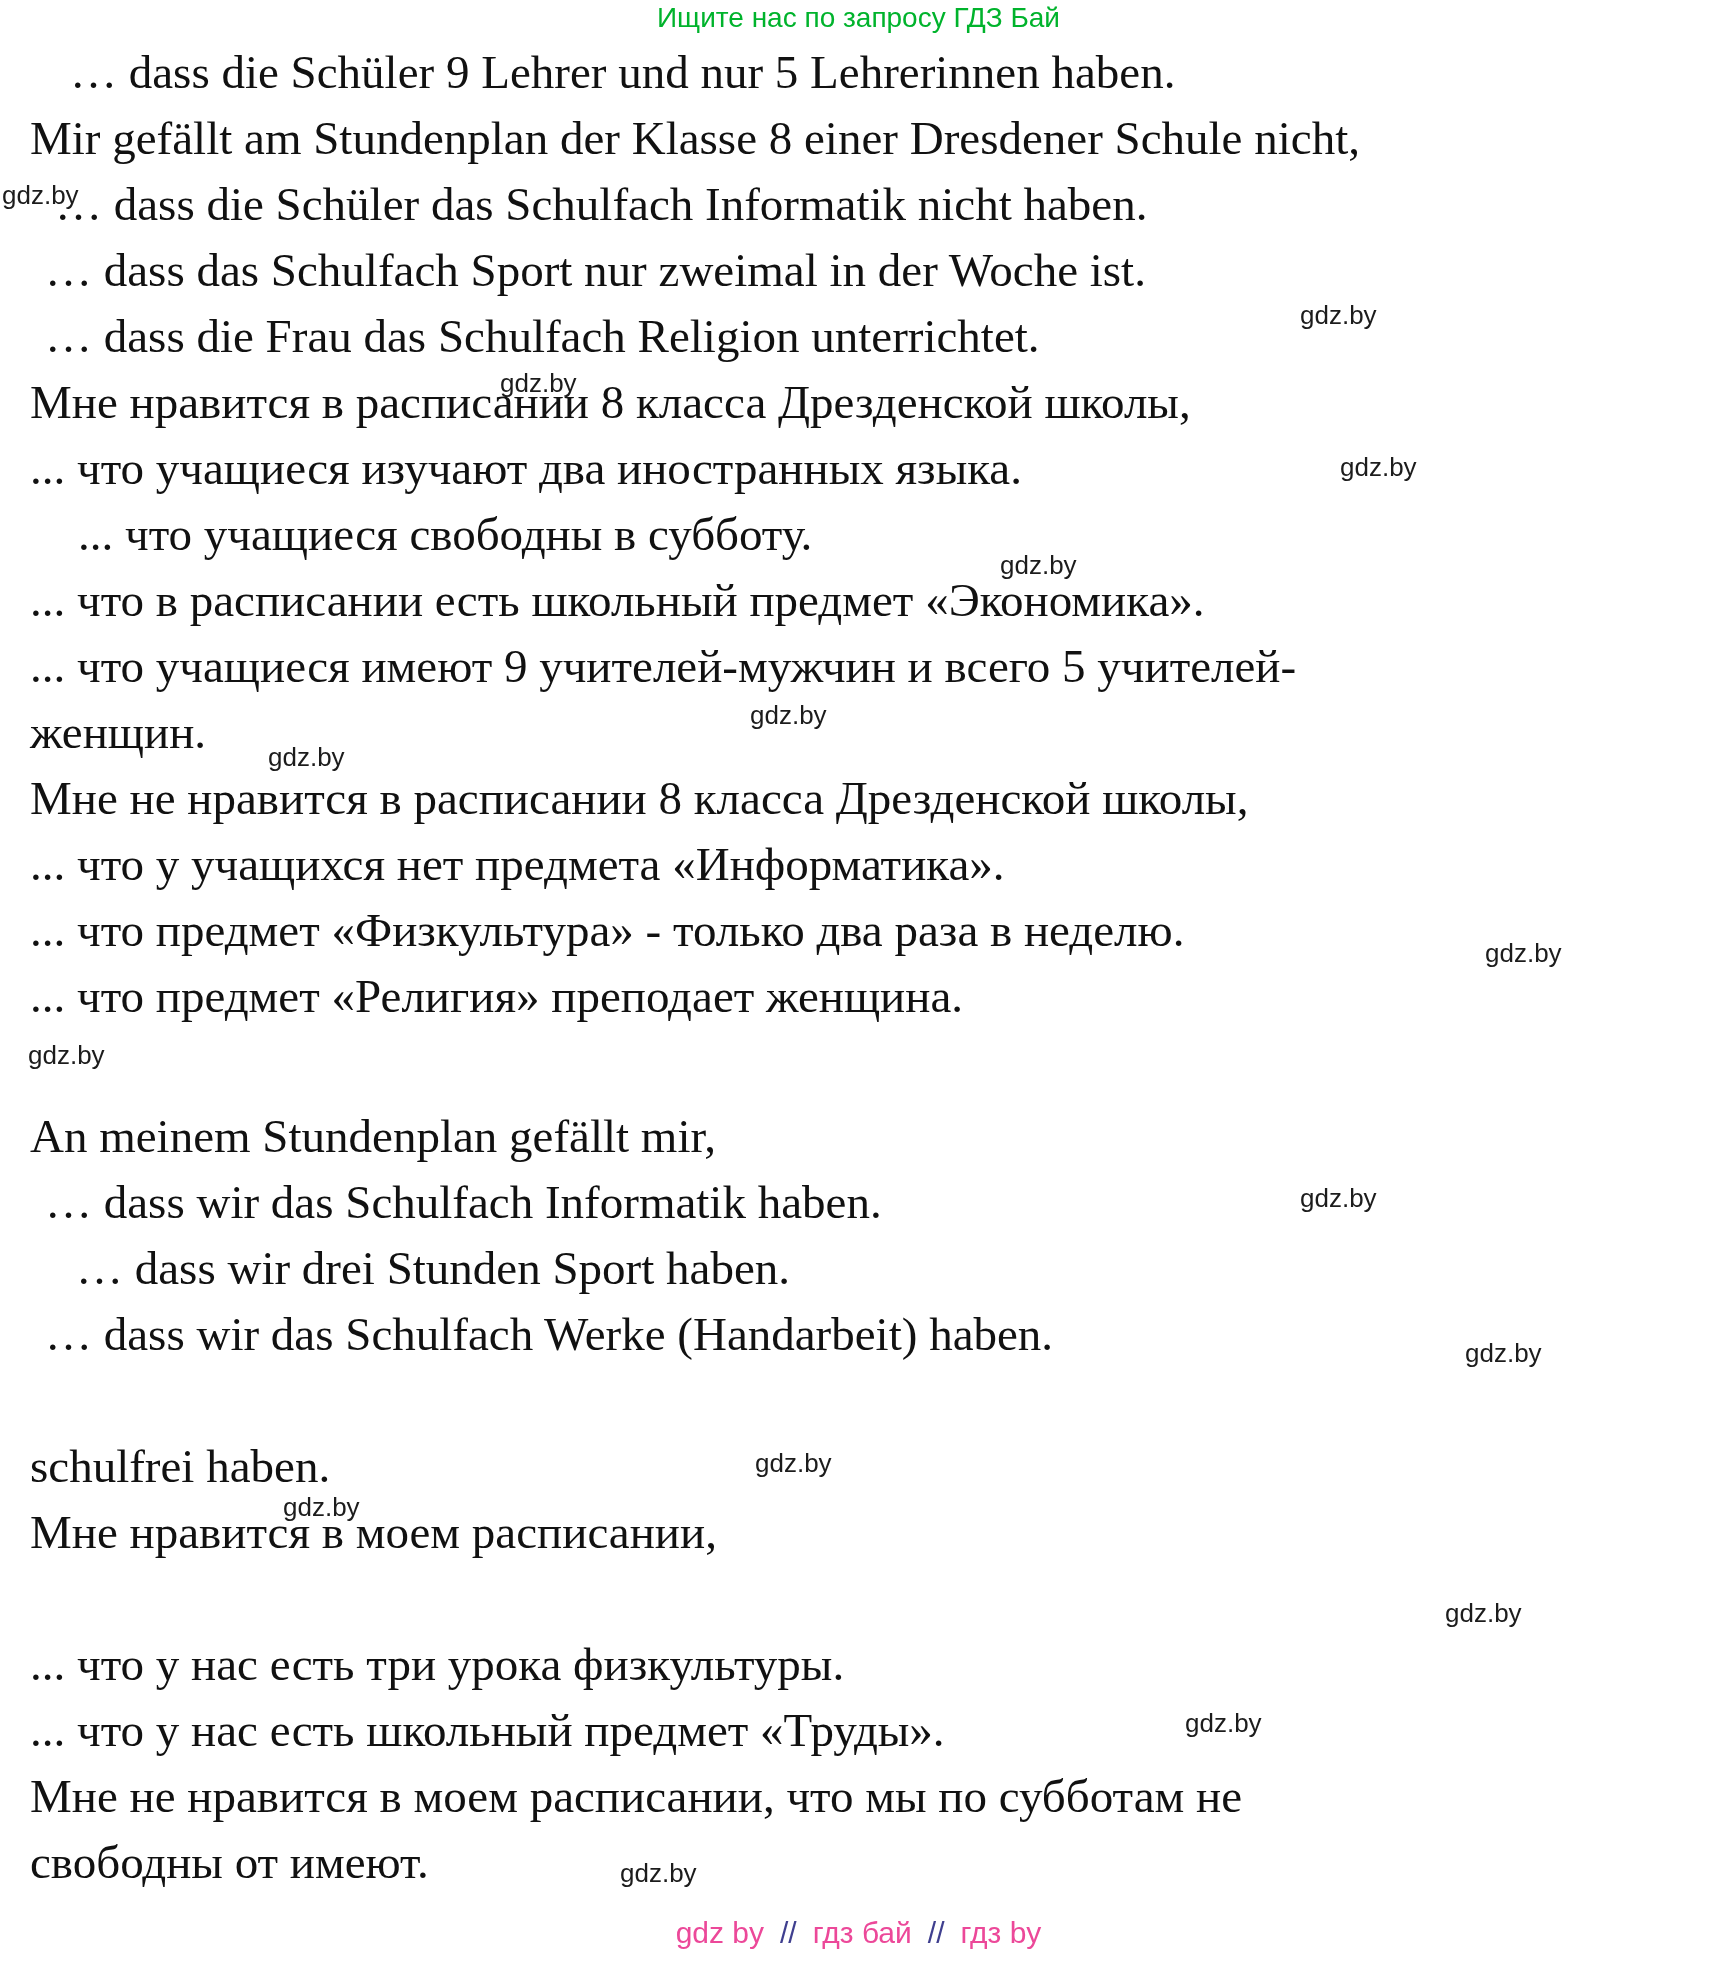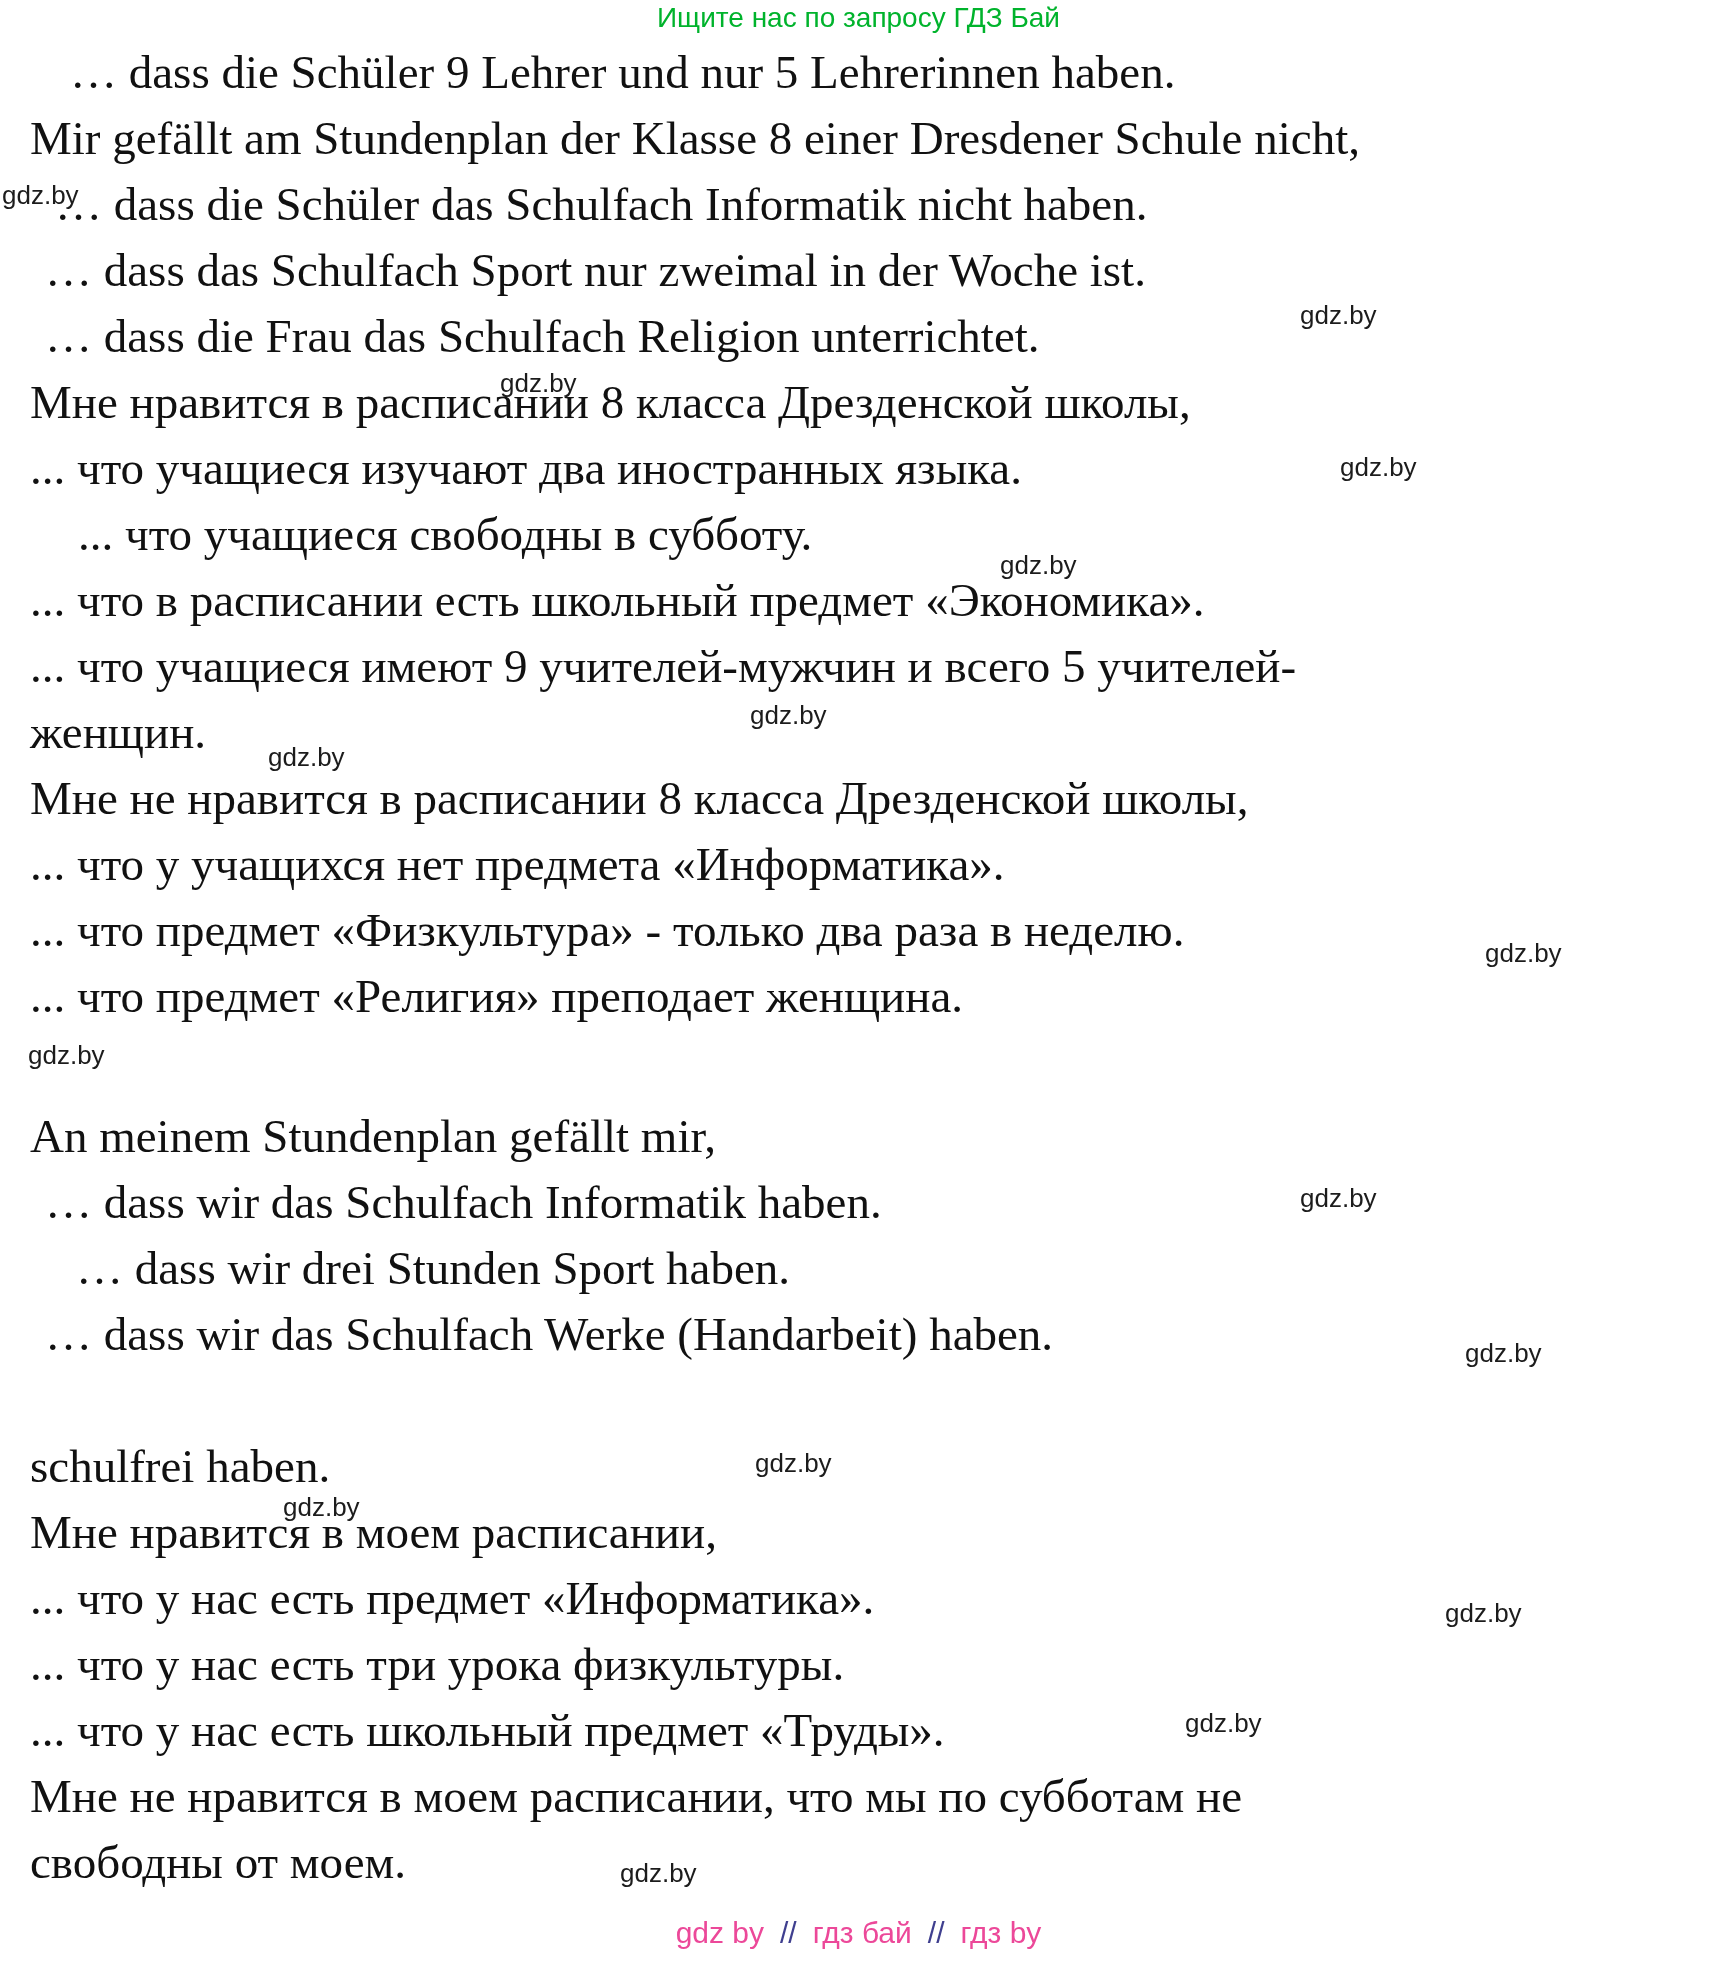--- a/index.html
+++ b/index.html
@@ -73,25 +73,24 @@
   <div class="line" style="left:30px;  top:834px;">... что у учащихся нет предмета «Информатика».</div>
   <div class="line" style="left:30px;  top:900px;">... что предмет «Физкультура» - только два раза в неделю.</div>
   <div class="line" style="left:30px;  top:966px;">... что предмет «Религия» преподает женщина.</div>
 
   <div class="line" style="left:30px;  top:1106px;">An meinem Stundenplan gefällt mir,</div>
   <div class="line" style="left:45px;  top:1172px;">… dass wir das Schulfach Informatik haben.</div>
   <div class="line" style="left:45px;  top:1238px;margin-left:31px;">… dass wir drei Stunden Sport haben.</div>
   <div class="line" style="left:45px;  top:1304px;">… dass wir das Schulfach Werke (Handarbeit) haben.</div>
   <div class="line" style="left:30px;  top:1436px;">schulfrei haben.</div>
   <div class="line" style="left:30px;  top:1502px;">Мне нравится в моем расписании,</div>
-  <div class="line" style="left:30px;  top:1568px;">... что у нас есть предмет «Информатика».</div>
   <div class="line" style="left:30px;  top:1634px;">... что у нас есть три урока физкультуры.</div>
   <div class="line" style="left:30px;  top:1700px;">... что у нас есть школьный предмет «Труды».</div>
   <div class="line" style="left:30px;  top:1766px;">Мне не нравится в моем расписании, что мы по субботам не</div>
-  <div class="line" style="left:30px;  top:1832px;">свободны от моем.</div>
+  <div class="line" style="left:30px;  top:1832px;">свободны от имеют.</div>
 
   <span class="wm" style="left:2px;    top:180px;">gdz.by</span>
   <span class="wm" style="left:1300px; top:300px;">gdz.by</span>
   <span class="wm" style="left:500px;  top:368px;">gdz.by</span>
   <span class="wm" style="left:1340px; top:452px;">gdz.by</span>
   <span class="wm" style="left:1000px; top:550px;">gdz.by</span>
   <span class="wm" style="left:750px;  top:700px;">gdz.by</span>
   <span class="wm" style="left:268px;  top:742px;">gdz.by</span>
   <span class="wm" style="left:1485px; top:938px;">gdz.by</span>
   <span class="wm" style="left:28px;   top:1040px;">gdz.by</span>

